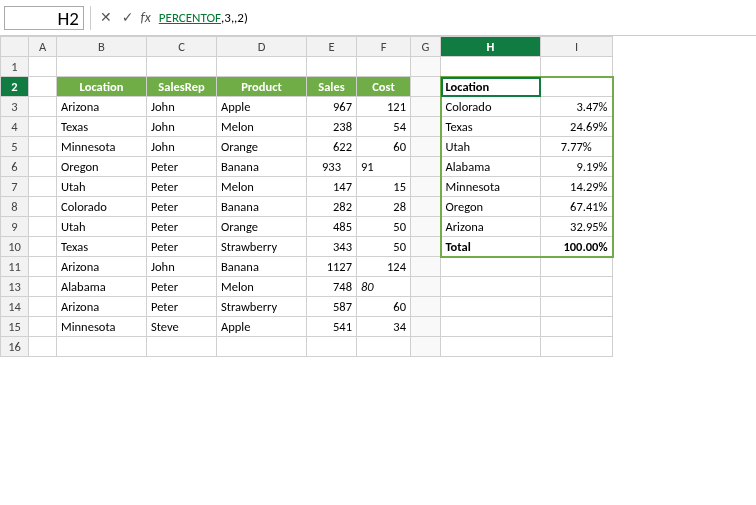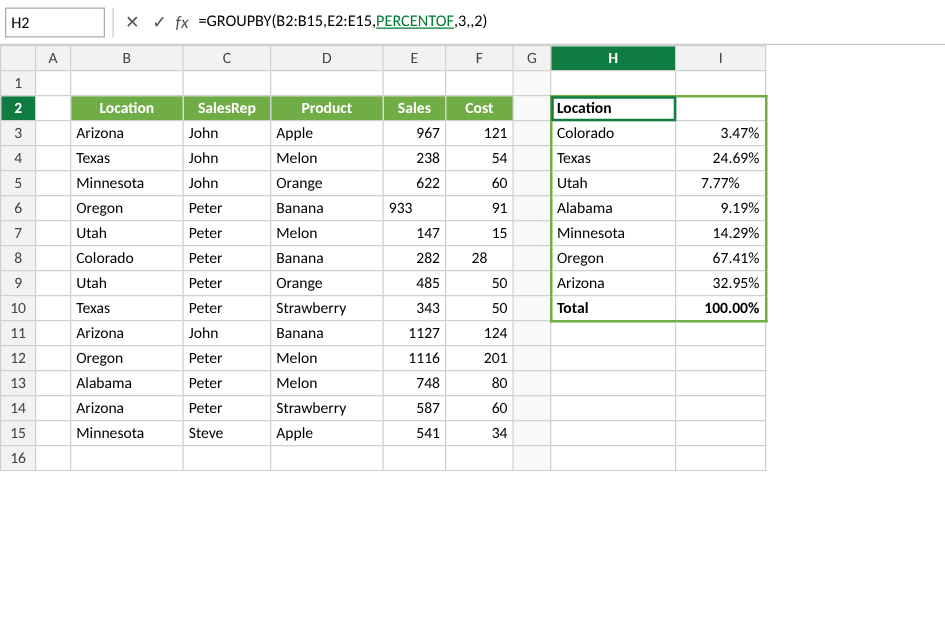--- a/index.html
+++ b/index.html
@@ -19,23 +19,23 @@
       height: 36px;
       border-bottom: 1px solid #ccc;
       background: #fff;
       padding: 0 4px;
       gap: 4px;
     }
     .cell-ref {
       width: 80px;
       height: 24px;
       border: 1px solid #aaa;
-      text-align: left;
+      text-align: right;
       line-height: 24px;
-      font-size: 13px;
+      font-size: 19px;
       padding: 0 4px;
     }
     .top-bar-divider {
       width: 1px;
       height: 24px;
       background: #ccc;
       margin: 0 2px;
     }
     .fx-icons {
       display: flex;
@@ -125,21 +125,20 @@
 
 <div class="top-bar">
   <div class="cell-ref">H2</div>
   <div class="top-bar-divider"></div>
   <div class="fx-icons">
     <span class="fx-icon">✕</span>
     <span class="fx-icon">✓</span>
     <span class="fx-label">fx</span>
   </div>
   <div class="formula-display">
-    <span class="formula-text-normal">=GROUPBY(B2:B15,E2:E15,</span>
       <span class="formula-text-highlight">PERCENTOF</span>
       <span class="formula-text-normal">,3,,2)</span>
   </div>
 </div>
 
 <div class="grid-container">
   <table class="grid">
     <colgroup>
       <col class="col-a">
       <col class="col-b" style="width:28px">
@@ -226,22 +225,22 @@
           <td style="background-color: rgb(249, 249, 249);"></td>
           <td style="border-left: 2px solid rgb(112, 173, 71);">Utah</td>
           <td style="text-align: center; border-right: 2px solid rgb(112, 173, 71);">7.77%</td>
         </tr>
         <tr>
           <td class="col-header row-header">6</td>
           <td></td>
           <td>Oregon</td>
           <td>Peter</td>
           <td>Banana</td>
-          <td style="text-align: left;">933</td>
-          <td style="text-align: right;">91</td>
+          <td style="text-align: center;">933</td>
+          <td style="text-align: left;">91</td>
           <td style="background-color: rgb(249, 249, 249);"></td>
           <td style="border-left: 2px solid rgb(112, 173, 71);">Alabama</td>
           <td style="text-align: right; border-right: 2px solid rgb(112, 173, 71);">9.19%</td>
         </tr>
         <tr>
           <td class="col-header row-header">7</td>
           <td></td>
           <td>Utah</td>
           <td>Peter</td>
           <td>Melon</td>
@@ -251,21 +250,21 @@
           <td style="border-left: 2px solid rgb(112, 173, 71);">Minnesota</td>
           <td style="text-align: right; border-right: 2px solid rgb(112, 173, 71);">14.29%</td>
         </tr>
         <tr>
           <td class="col-header row-header">8</td>
           <td></td>
           <td>Colorado</td>
           <td>Peter</td>
           <td>Banana</td>
           <td style="text-align: right;">282</td>
-          <td style="text-align: center; margin-left: 38px;">28</td>
+          <td style="text-align: right; margin-left: 38px;">28</td>
           <td style="background-color: rgb(249, 249, 249);"></td>
           <td style="border-left: 2px solid rgb(112, 173, 71);">Oregon</td>
           <td style="text-align: right; border-right: 2px solid rgb(112, 173, 71);">67.41%</td>
         </tr>
         <tr>
           <td class="col-header row-header">9</td>
           <td></td>
           <td>Utah</td>
           <td>Peter</td>
           <td>Orange</td>
@@ -293,39 +292,27 @@
           <td>Arizona</td>
           <td>John</td>
           <td>Banana</td>
           <td style="text-align: right;">1127</td>
           <td style="text-align: right; padding-left: 30px;">124</td>
           <td style="background-color: rgb(249, 249, 249);"></td>
           <td></td>
           <td></td>
         </tr>
         <tr>
-          <td class="col-header row-header">12</td>
-          <td></td>
-          <td>Oregon</td>
-          <td>Peter</td>
-          <td>Melon</td>
-          <td style="text-align: right;">1116</td>
-          <td style="text-align: right;">201</td>
-          <td style="background-color: rgb(249, 249, 249);"></td>
-          <td></td>
-          <td></td>
-        </tr>
-        <tr>
           <td class="col-header row-header">13</td>
           <td></td>
           <td>Alabama</td>
           <td>Peter</td>
           <td>Melon</td>
           <td style="text-align: right;">748</td>
-          <td style="text-align: right;">80</td>
+          <td style=" font-style: italic;">80</td>
           <td style="background-color: rgb(249, 249, 249);"></td>
           <td></td>
           <td></td>
         </tr>
         <tr>
           <td class="col-header row-header">14</td>
           <td></td>
           <td>Arizona</td>
           <td>Peter</td>
           <td>Strawberry</td>

